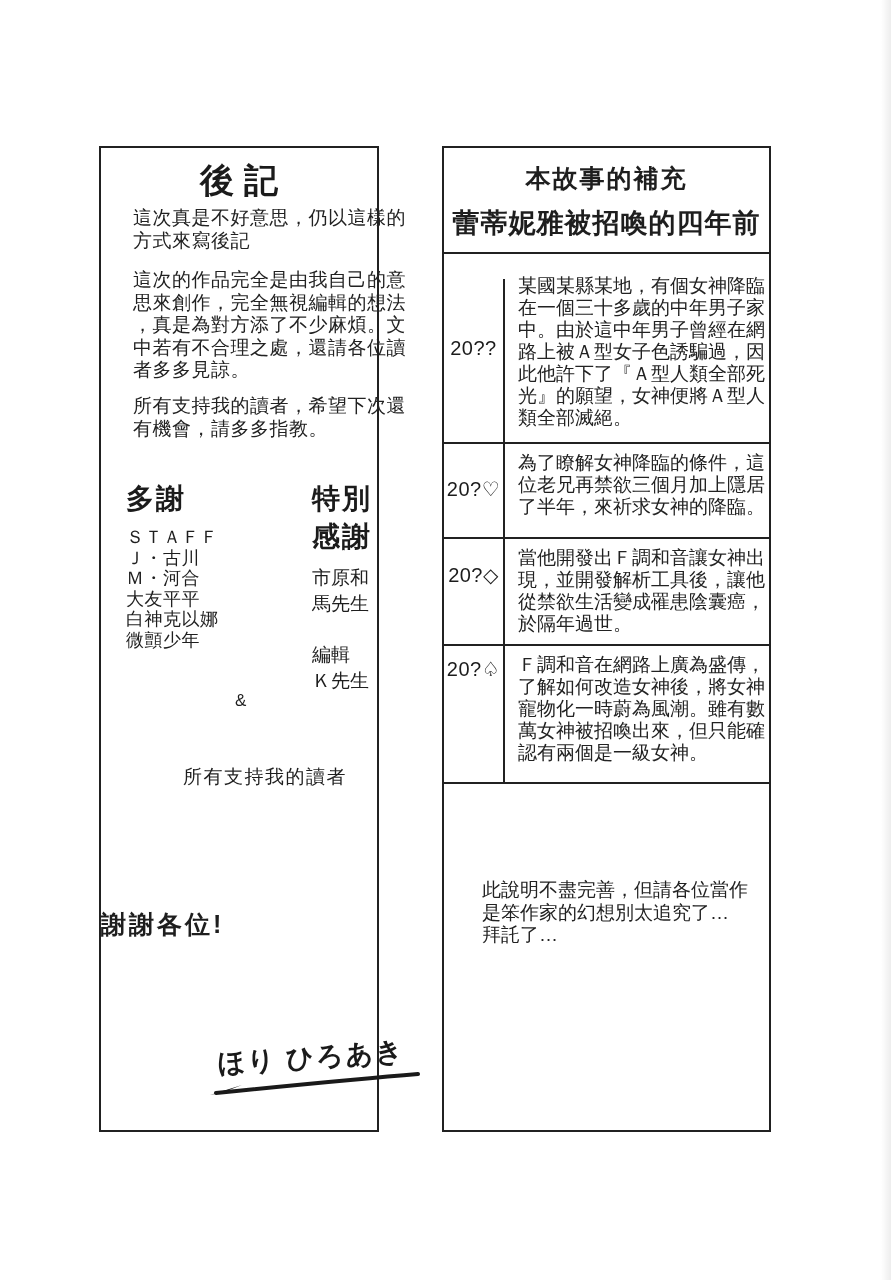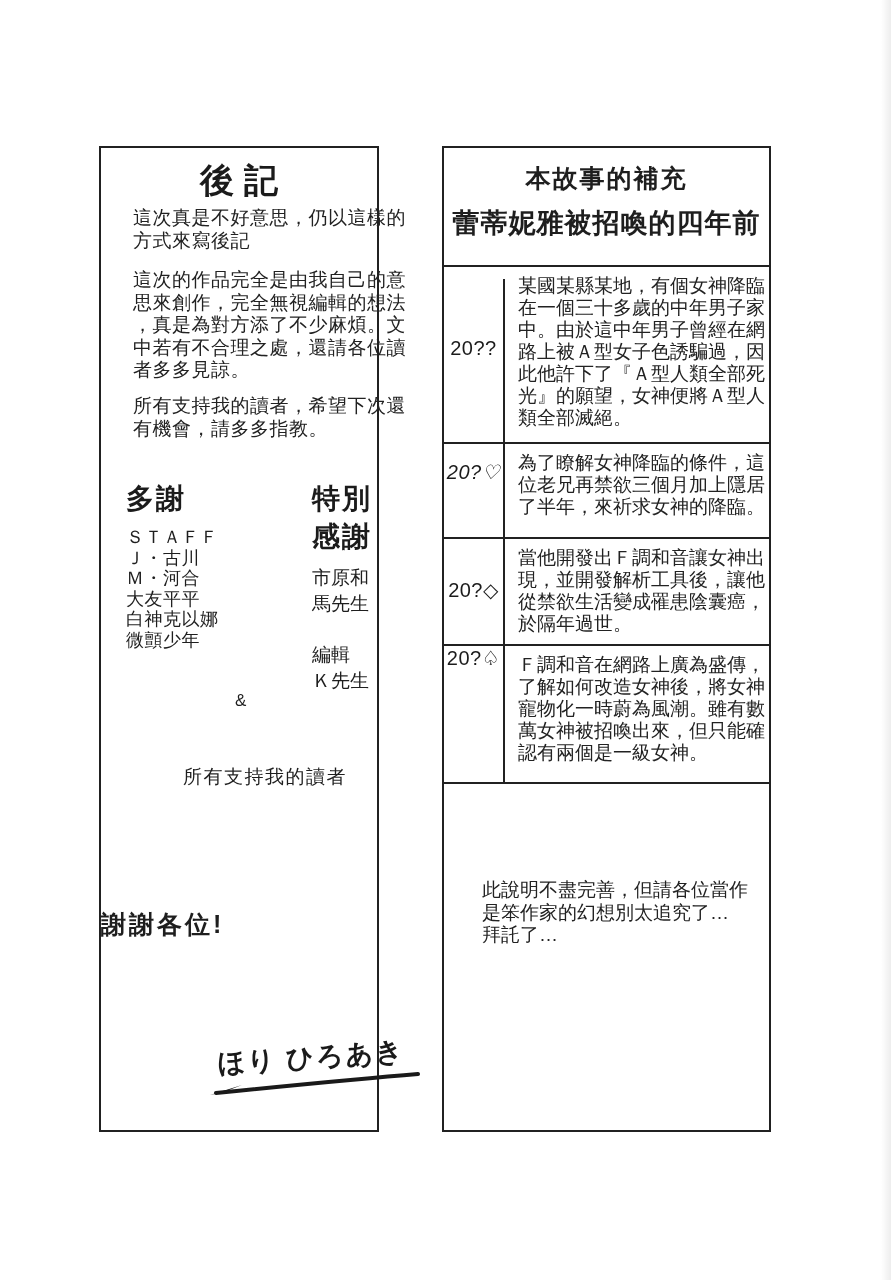--- a/index.html
+++ b/index.html
@@ -54,41 +54,41 @@
   .lp-readers { position:absolute; top:616px; left:82px;  font-size:19px; letter-spacing:1.5px; }
   .lp-closing {
     position:absolute; top:760px; left:0; width:100%;
     text-align:left; font-size:25px; font-weight:600; letter-spacing:3px;
   }
   .lp-sign { position:absolute; top:876px; left:105px; width:220px; height:78px; }
   .lp-sign text { fill:#1a1a1a; font-weight:600; }
 
   
   .rp-header {
-    position:absolute; top:0; left:0; width:100%; height:119px;
+    position:absolute; top:0; left:0; width:100%; height:106px;
     border-bottom:2px solid #212121; text-align:center;
   }
   .rp-title    { position:absolute; top:14px; width:100%; font-size:25px; font-weight:600; letter-spacing:2px; }
   .rp-subtitle { position:absolute; top:57px; width:100%; font-size:27px; font-weight:600; letter-spacing:1px; }
 
   .rp-table { position:absolute; top:119px; left:0; width:100%; }
   .t-row { display:flex; border-bottom:2px solid #212121; }
   .t-row:nth-child(1) { height:177px; }
   .t-row:nth-child(2) { height:95px;  }
   .t-row:nth-child(3) { height:107px; }
   .t-row:nth-child(4) { height:138px; }
   .cell-year {
     width:61px; flex:0 0 61px;
     border-right:2px solid #212121;
     text-align:center; font-size:20px; letter-spacing:0.5px; color:#1b1b1b;
   }
   .t-row:nth-child(1) .cell-year { padding-top:58px;margin-top:12px; }
-  .t-row:nth-child(2) .cell-year { padding-top:16px;font-style:italic; }
-  .t-row:nth-child(3) .cell-year { padding-top:39px; }
-  .t-row:nth-child(4) .cell-year { padding-top:0;  }
+  .t-row:nth-child(2) .cell-year { padding-top:33px; }
+  .t-row:nth-child(3) .cell-year { padding-top:24px; }
+  .t-row:nth-child(4) .cell-year { padding-top:11px;  }
   .cell-text {
     flex:1; padding:8px 2px 8px 13px;
     font-size:19px; line-height:22px; white-space:pre-line; color:#222;
   }
   .rp-footnote {
     position:absolute; top:731px; left:38px; width:286px;
     font-size:19px; line-height:22.5px; white-space:pre-line; color:#222;
   }
 </style>
 </head>

